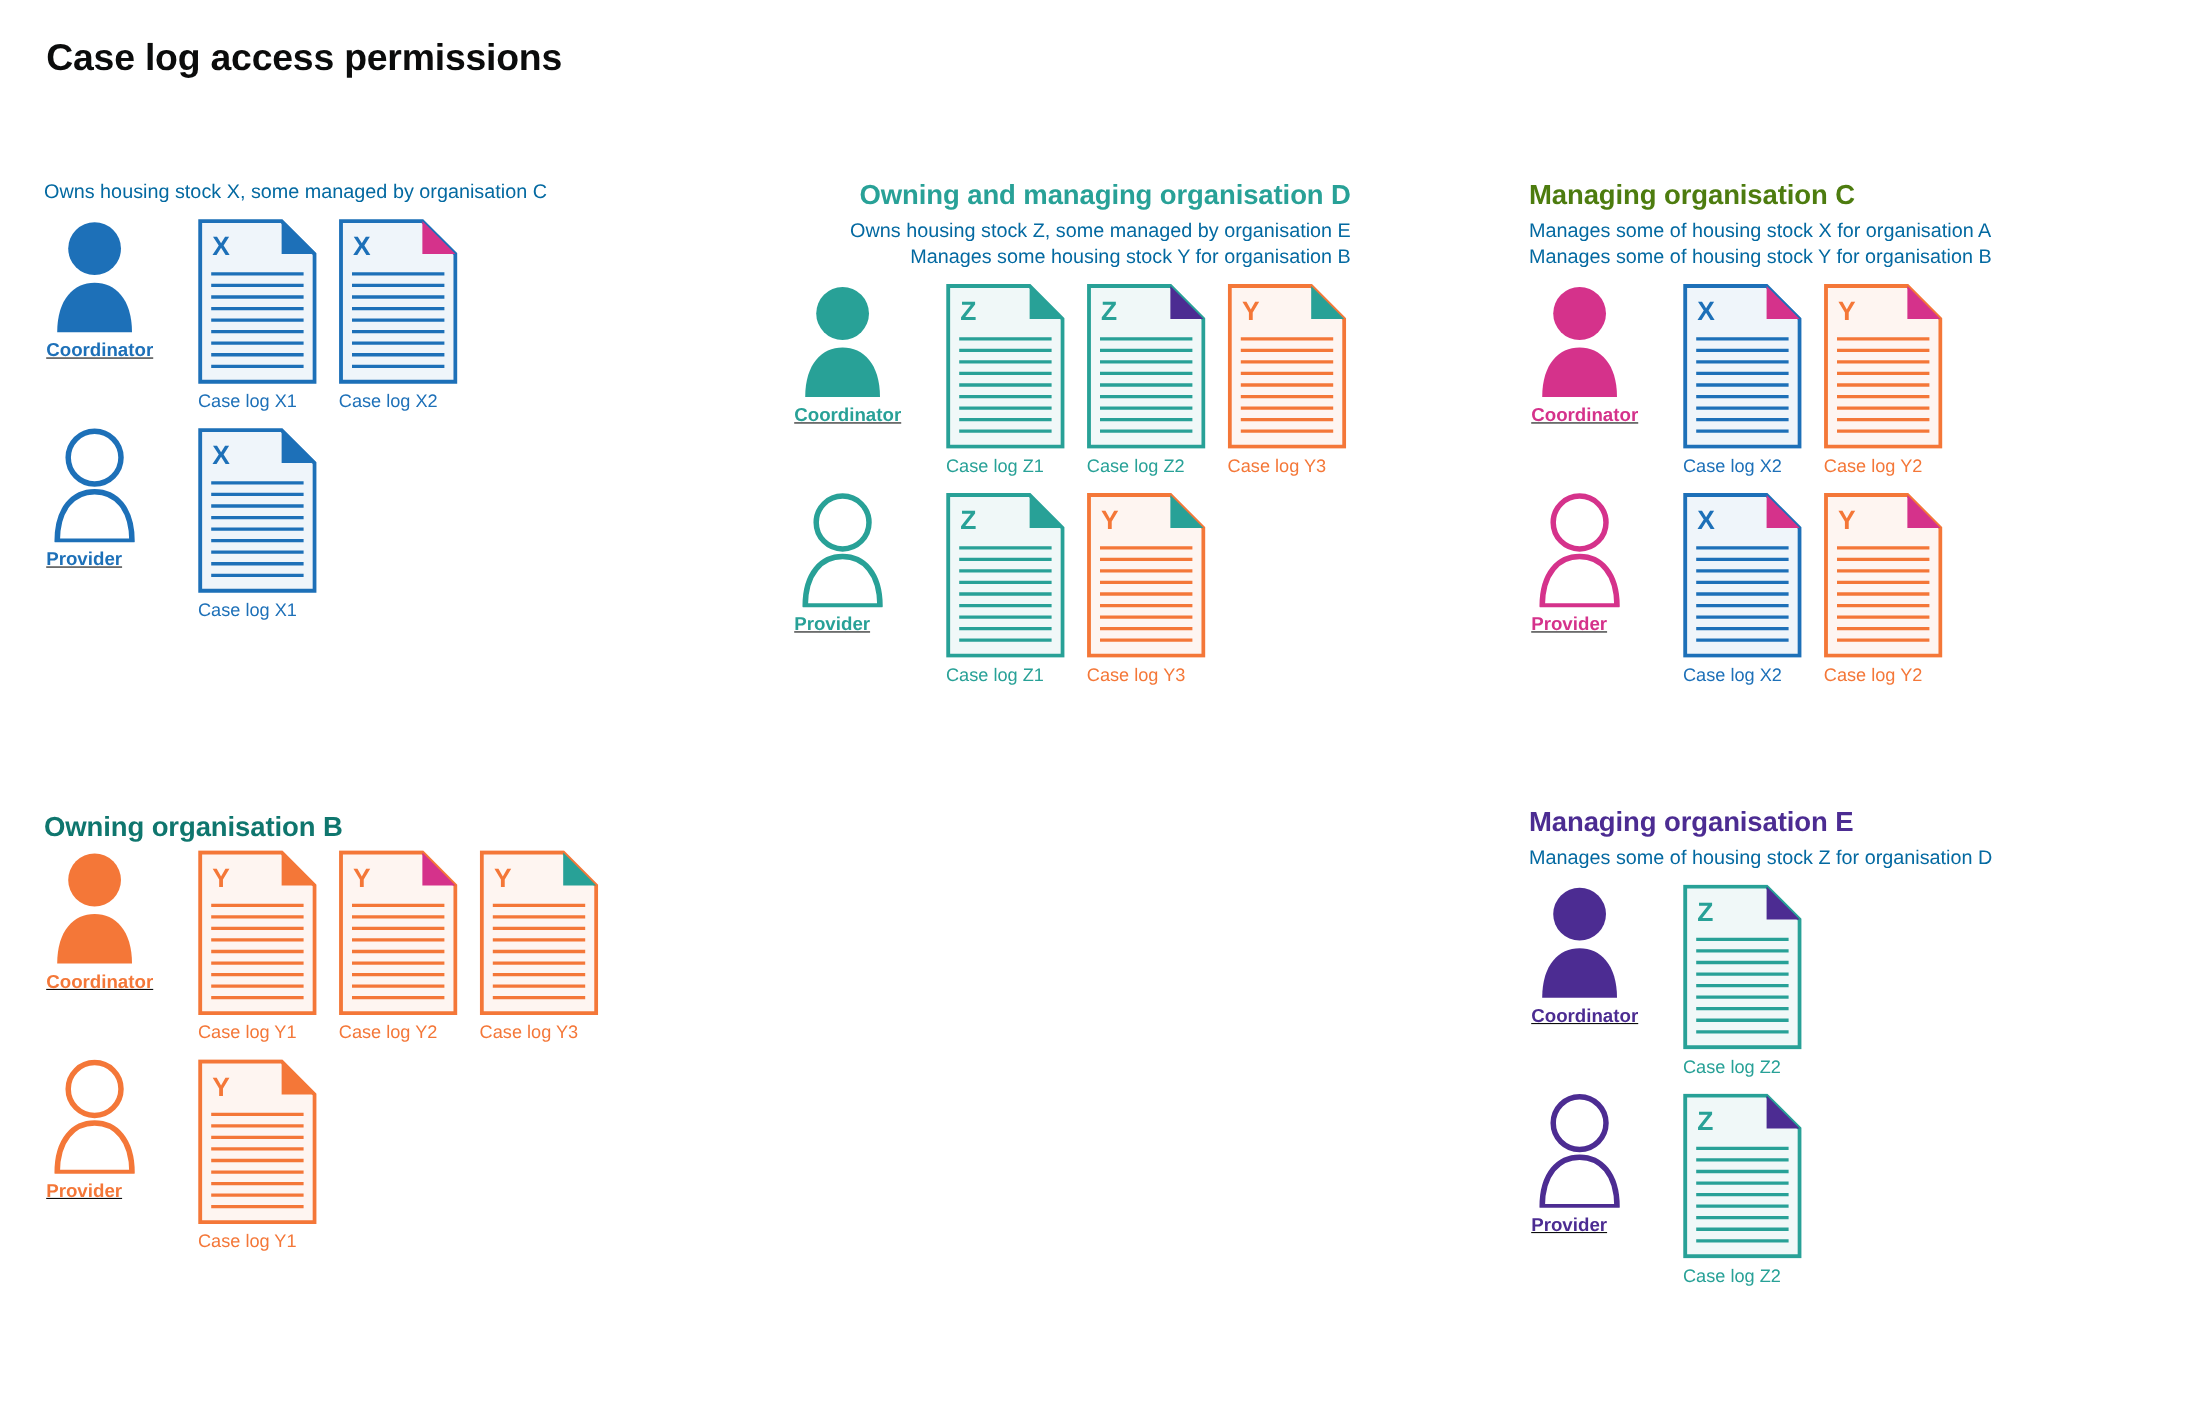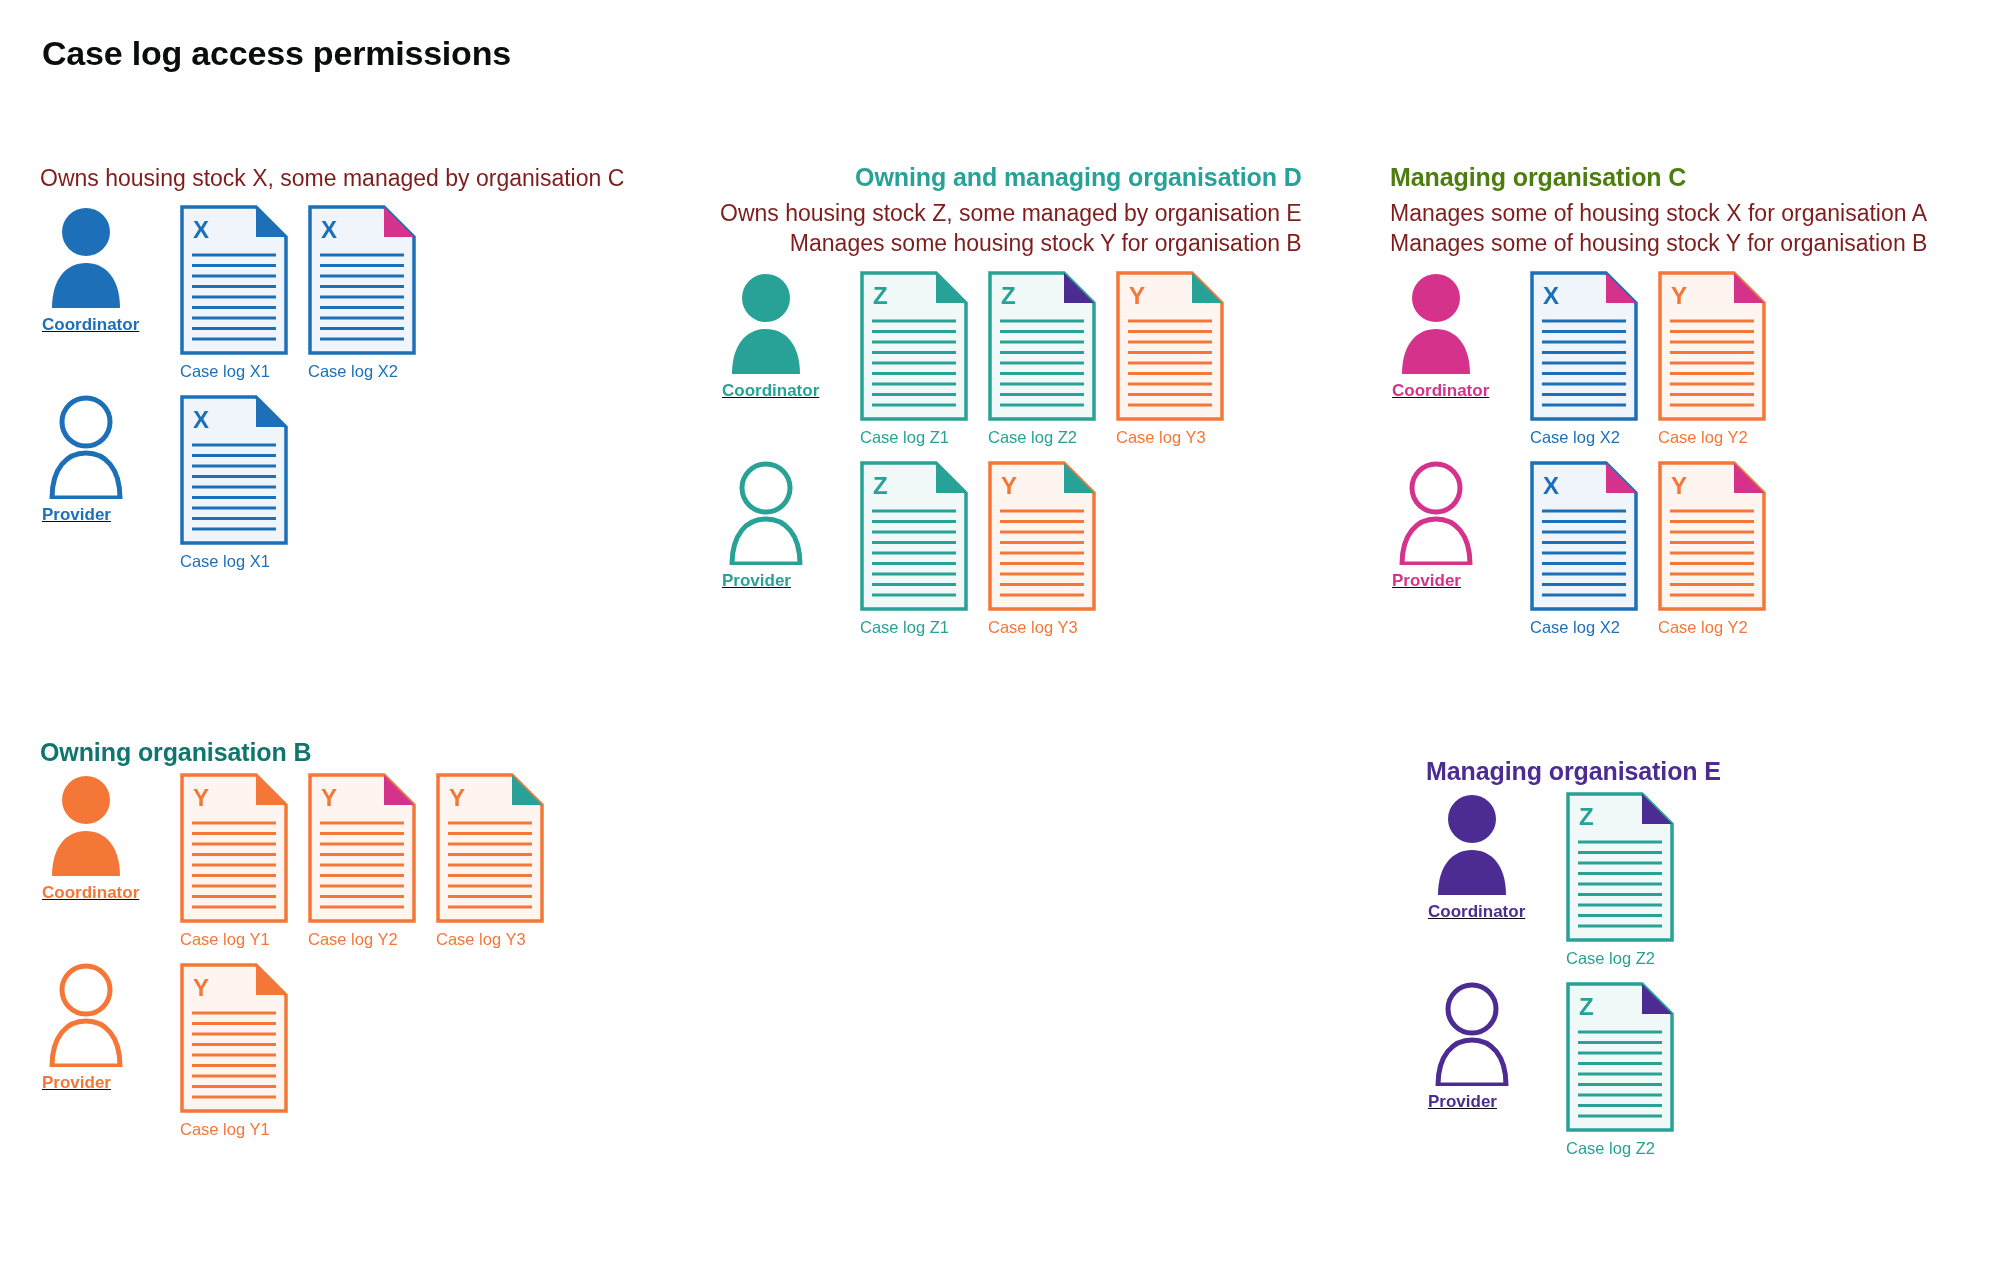--- a/index.html
+++ b/index.html
@@ -38,23 +38,23 @@
     position: absolute;
     box-sizing: border-box;
   }
   .panel-title {
     font-size: 25px;
     font-weight: bold;
     margin: 0 0 6px 0;
     letter-spacing: -0.1px;
   }
   .panel-desc {
-    font-size: 23px;
+    font-size: 18px;
     line-height: 1.32;
-    color: #7f1d1d;
+    color: #0369a1;
     margin: 0 0 12px 0;
     white-space: pre-line;
   }
 
   .row {
     display: flex;
     align-items: flex-start;
     gap: 0px;
     margin-bottom: 14px;
   }
@@ -469,22 +469,23 @@
                 <line x1="12" x2="96" y1="102.5" y2="102.5" stroke="#f47738" stroke-width="3"></line>
                 <line x1="12" x2="96" y1="113" y2="113" stroke="#f47738" stroke-width="3"></line>
                 <line x1="12" x2="96" y1="123.5" y2="123.5" stroke="#f47738" stroke-width="3"></line>
                 <line x1="12" x2="96" y1="134" y2="134" stroke="#f47738" stroke-width="3"></line>
               </svg>
               <div class="doc-label" style="color: rgb(244, 119, 56);">Case log Y1</div>
             </div>
           </div>
         </div>
       </section>
-      <section class="panel" style="left: 1350px; top: 674px; margin-left: 36px;">
+      <section class="panel" style="left: 1350px; top: 650px;">
         <h2 class="panel-title" style="color: rgb(76, 44, 146);">Managing organisation E</h2>
+        <p class="panel-desc">Manages some of housing stock Z for organisation D</p>
         <div class="row">
           <div class="person-block">
             <svg width="76" height="104" viewBox="0 0 76 104" class="person-svg">
               <circle cx="38" cy="27" r="24" fill="#4c2c92"></circle>
               <path d="M4 103 C4 73 19 58 38 58 C57 58 72 73 72 103 Z" fill="#4c2c92"></path>
             </svg>
             <div class="person-label" style="color: rgb(76, 44, 146);">Coordinator</div>
           </div>
           <div class="docs">
             <div class="doc-block">

